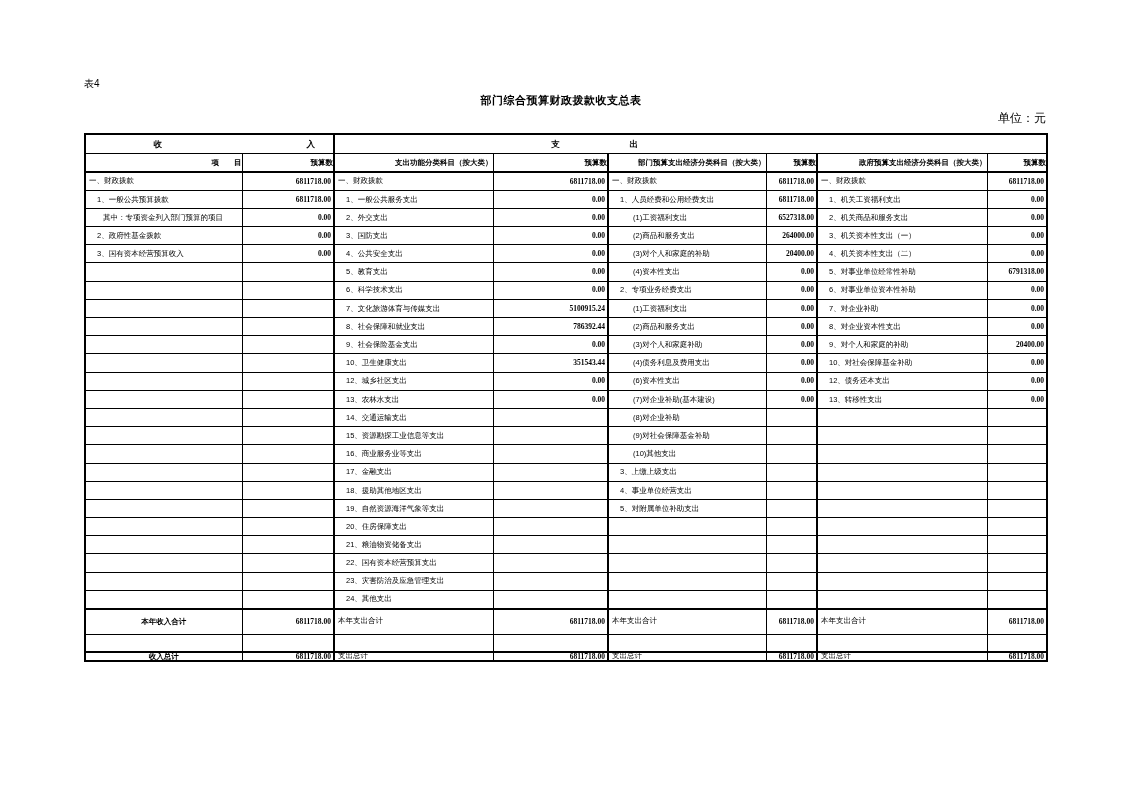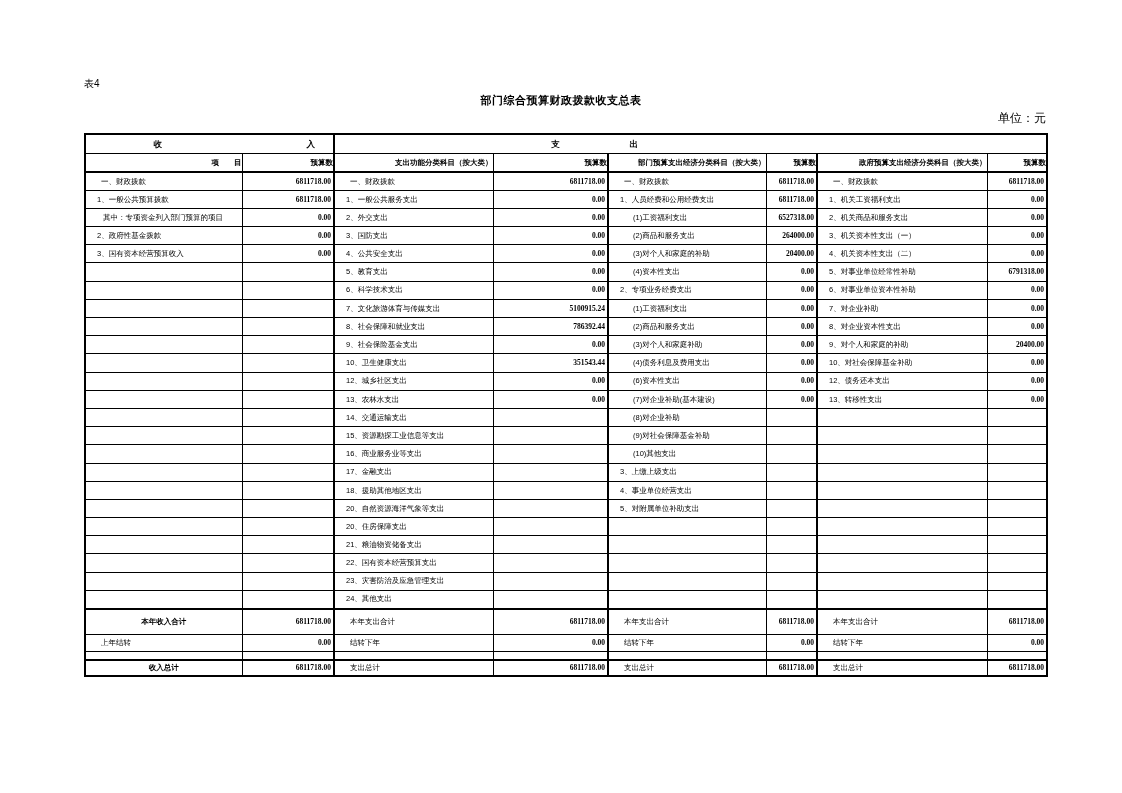--- a/index.html
+++ b/index.html
@@ -24,21 +24,21 @@
   .h2{font-weight:bold;text-align:right;font-size:7.5px;}
   .h2row th{border-bottom:2px solid #000;}
 
   tbody.body tr{height:18.2px;}
   tbody.foot tr:nth-child(1){height:26px;border-radius:8px;}
   tbody.foot tr:nth-child(2){height:17px;}
   tbody.foot tr:nth-child(3){height:8px;}
   tbody.foot tr:nth-child(4){height:16px;}
 
   .lbl{text-align:left;}
-  .ind0{padding-left:15px;}
+  .ind0{padding-left:3px;font-family:Liberation Mono, monospace;}
   .ind1{padding-left:11px;}
   .ind2{padding-left:17px;}
   .ind3{padding-left:24px;}
   .num{text-align:right;padding-right:2px;font-weight:bold;
        font-family:"Liberation Serif","DejaVu Serif",serif;}
   .total{text-align:center;font-weight:bold;padding-left:0;}
   .divR{border-right:2px solid #000;}
   .thick-top td{border-top:2px solid #000;}
 </style>
 </head>
@@ -259,21 +259,21 @@
           <td class="lbl ind1">18、援助其他地区支出</td>
           <td class="num divR"></td>
           <td class="lbl ind1">4、事业单位经营支出</td>
           <td class="num divR"></td>
           <td class="lbl ind0"></td>
           <td class="num"></td>
         </tr>
         <tr>
           <td class="lbl ind0"></td>
           <td class="num divR"></td>
-          <td class="lbl ind1">20、自然资源海洋气象等支出</td>
+          <td class="lbl ind1">19、自然资源海洋气象等支出</td>
           <td class="num divR"></td>
           <td class="lbl ind1">5、对附属单位补助支出</td>
           <td class="num divR"></td>
           <td class="lbl ind0"></td>
           <td class="num"></td>
         </tr>
         <tr>
           <td class="lbl ind0"></td>
           <td class="num divR"></td>
           <td class="lbl ind1">20、住房保障支出</td>
@@ -329,30 +329,20 @@
           <td class="lbl total">本年收入合计</td>
           <td class="num divR">6811718.00</td>
           <td class="lbl ind0">本年支出合计</td>
           <td class="num divR">6811718.00</td>
           <td class="lbl ind0">本年支出合计</td>
           <td class="num divR">6811718.00</td>
           <td class="lbl ind0">本年支出合计</td>
           <td class="num">6811718.00</td>
         </tr>
         <tr class="">
-          <td class="lbl ind0">上年结转</td>
-          <td class="num divR">0.00</td>
-          <td class="lbl ind0">结转下年</td>
-          <td class="num divR">0.00</td>
-          <td class="lbl ind0">结转下年</td>
-          <td class="num divR">0.00</td>
-          <td class="lbl ind0">结转下年</td>
-          <td class="num">0.00</td>
-        </tr>
-        <tr class="">
           <td class="lbl ind0"></td>
           <td class="num divR"></td>
           <td class="lbl ind0"></td>
           <td class="num divR"></td>
           <td class="lbl ind0"></td>
           <td class="num divR"></td>
           <td class="lbl ind0"></td>
           <td class="num"></td>
         </tr>
         <tr class="thick-top">

